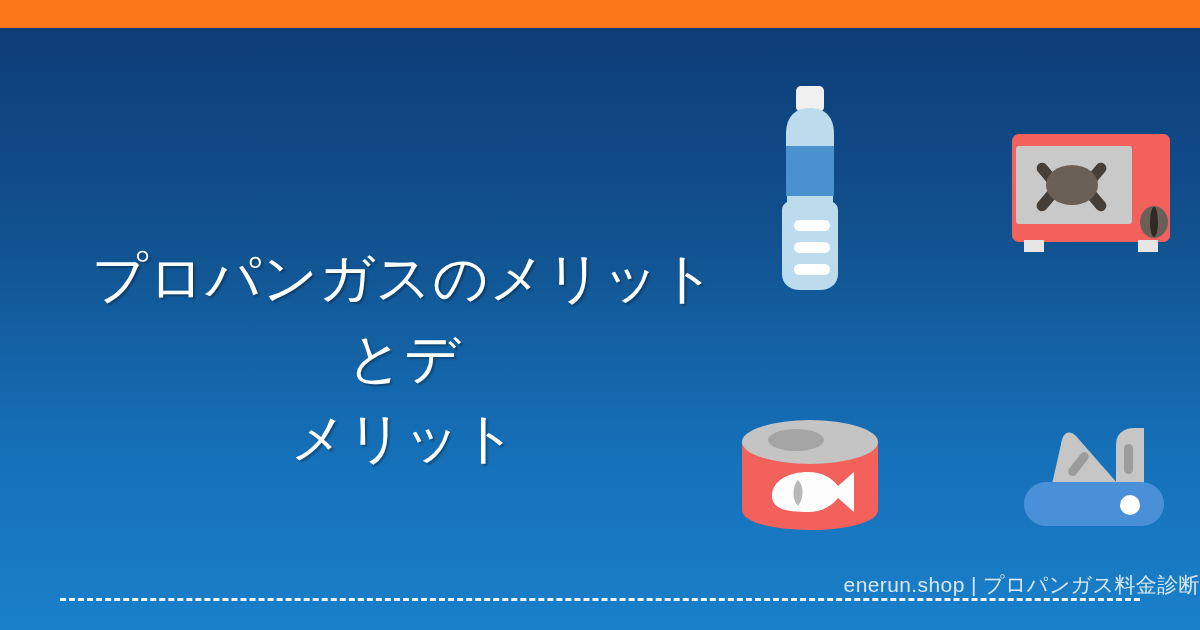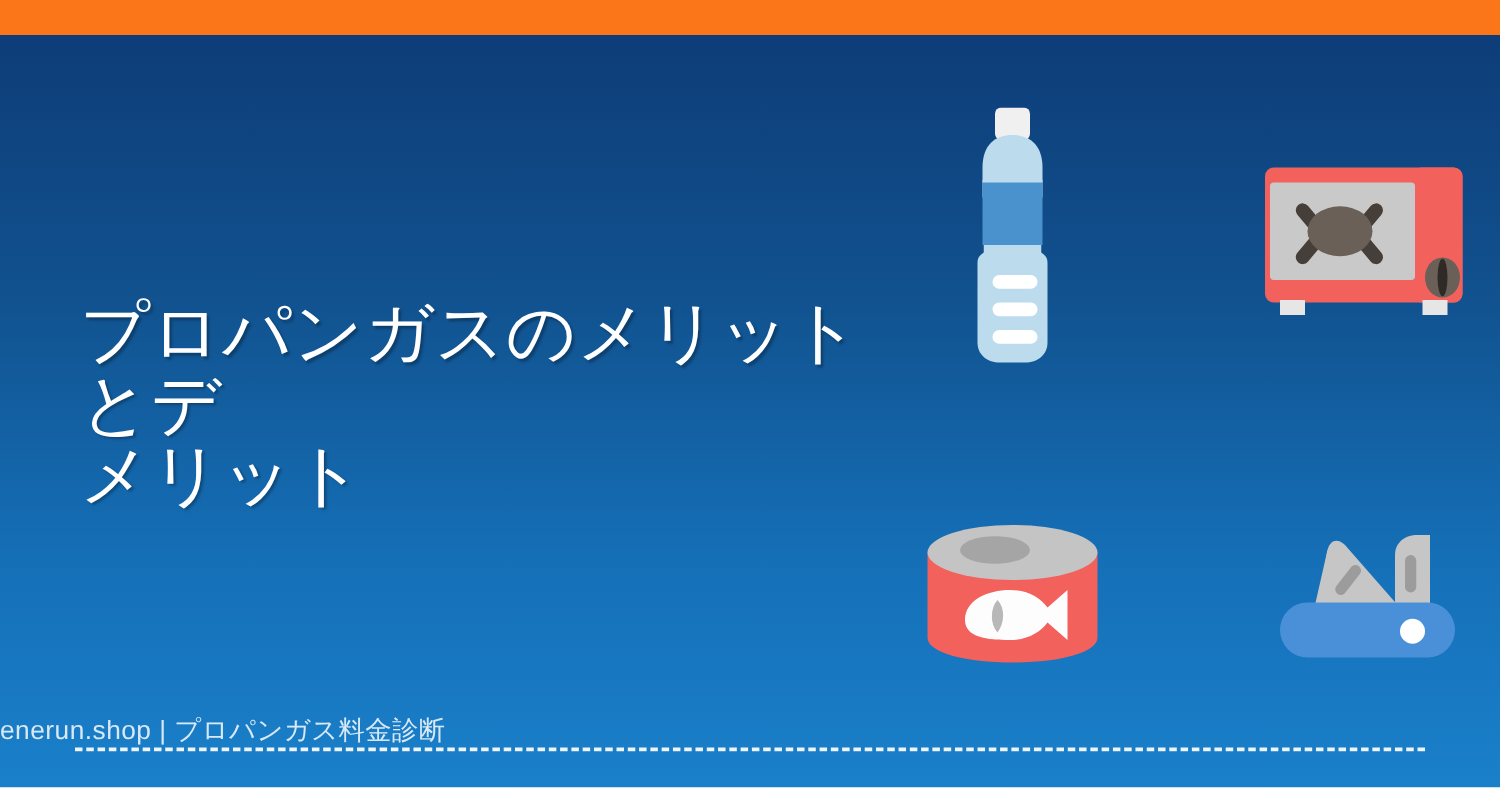--- a/index.html
+++ b/index.html
@@ -35,43 +35,44 @@
     position: absolute;
     left: 64px;
     top: 238px;
     width: 680px;
   }
   .page-title {
     margin: 0;
     font-family: "Liberation Sans", sans-serif;
     font-weight: 400;
     font-size: 55px;
-    line-height: 57px;
+    line-height: 80px;
     letter-spacing: 0.5px;
     color: #ffffff;
     text-shadow: 2px 2px 2px rgba(0, 0, 0, 0.28);
     white-space: pre-wrap;
+    text-align: center;
   }
 
   
   .footer-rule {
     position: absolute;
     left: 60px;
     top: 598px;
     width: 1080px;
     height: 0;
     border-top: 3px dashed #ffffff;
     opacity: 0.92;
   }
   .footer-caption {
     position: absolute;
     left: 0;
     top: 572px;
     width: 1200px;
-    text-align: left;
+    text-align: right;
     font-family: "Liberation Sans", sans-serif;
     font-size: 21px;
     line-height: 26px;
     color: #d8e8f5;
     letter-spacing: 0.4px;
   }
 
   
   .icon-art { position: absolute; }
 

